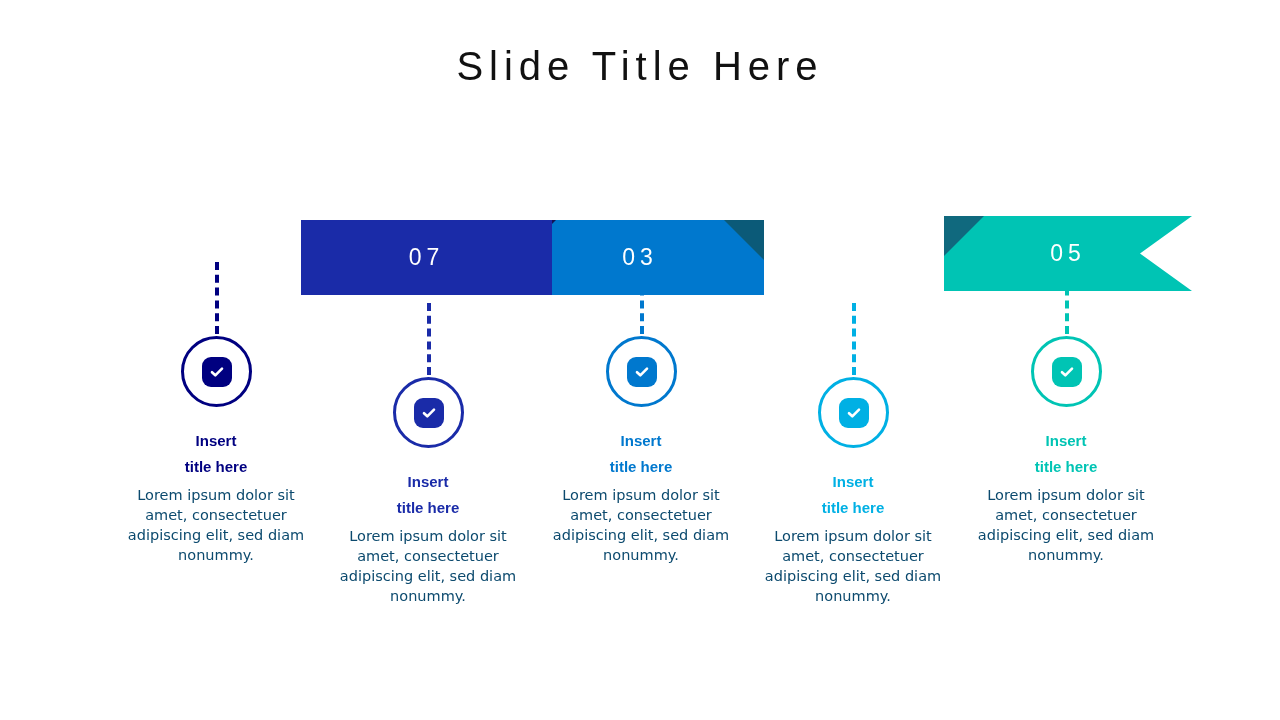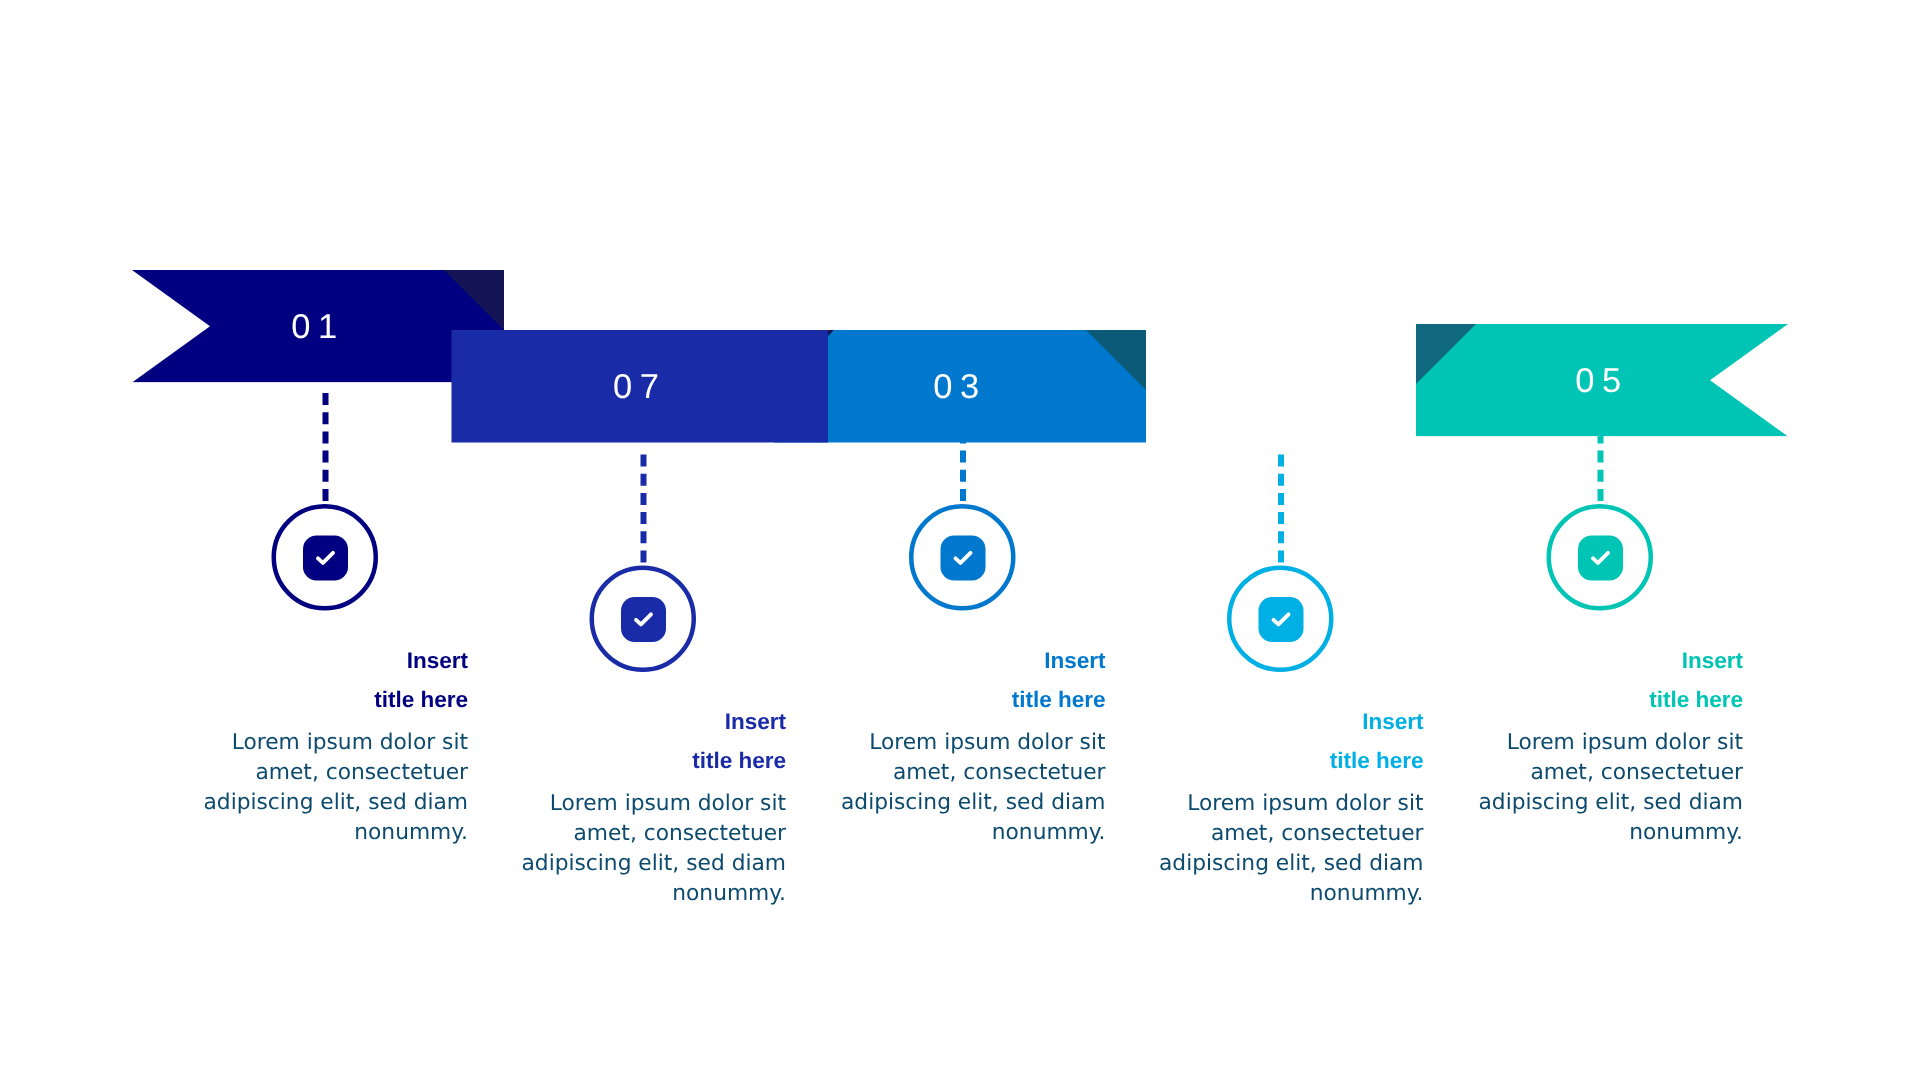--- a/index.html
+++ b/index.html
@@ -95,47 +95,43 @@
     display: flex;
     align-items: center;
     justify-content: center;
   }
   .chip svg { display: block; }
 
   
   .textblock {
     position: absolute;
     width: 192px;
-    text-align: right;
+    text-align: center;
   }
   .tb-title {
     font-size: 15px;
     font-weight: bold;
     line-height: 1.72;
     white-space: pre-line;
   }
   .tb-body {
     margin-top: 5px;
     font-size: 14.5px;
     line-height: 1.38;
     color: #0c4a6e;
     font-family: "DejaVu Sans", sans-serif;
   }
 </style>
 </head>
 <body>
 
 <div id="slide">
 
-
-  <div class="ribbon" style="left:88px; top:180px; width:248px; z-index:5;">
-    <div class="ribbon-body" style="background:#000080; clip-path: polygon(0 0, 100% 0, 100% 100%, 0 100%, 52px 50%);"></div>
-    <div class="fold fold-right" style="background:#141456; clip-path: polygon(100% 0, 100% 100%, 0 0);"></div>
-    <div class="ribbon-num">01</div>
-  </div>
+  <div id="slide-title">Slide Title Here</div>
+
 
   <div class="ribbon" style="left:301px; top:220px; width:251px; z-index:6;">
     <div class="ribbon-body" style="background:#1A2BA8;"></div>
     <div class="ribbon-num">07</div>
   </div>
 
   <div class="ribbon" style="left:516px; top:180px; width:248px; z-index:4;margin-top:40px;">
     <div class="ribbon-body" style="background:#0078CE;"></div>
     <div class="fold fold-left" style="background:#141456; clip-path: polygon(0 0, 0 100%, 100% 0);"></div>
     <div class="fold fold-right" style="background:#0b5a78; clip-path: polygon(100% 0, 100% 100%, 0 0);"></div>

